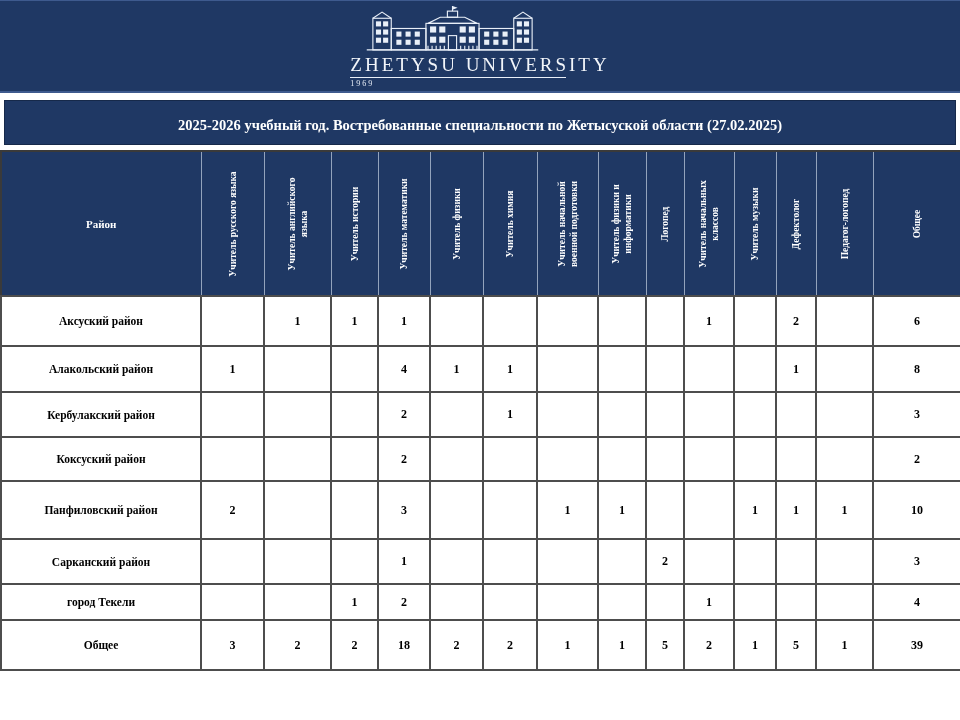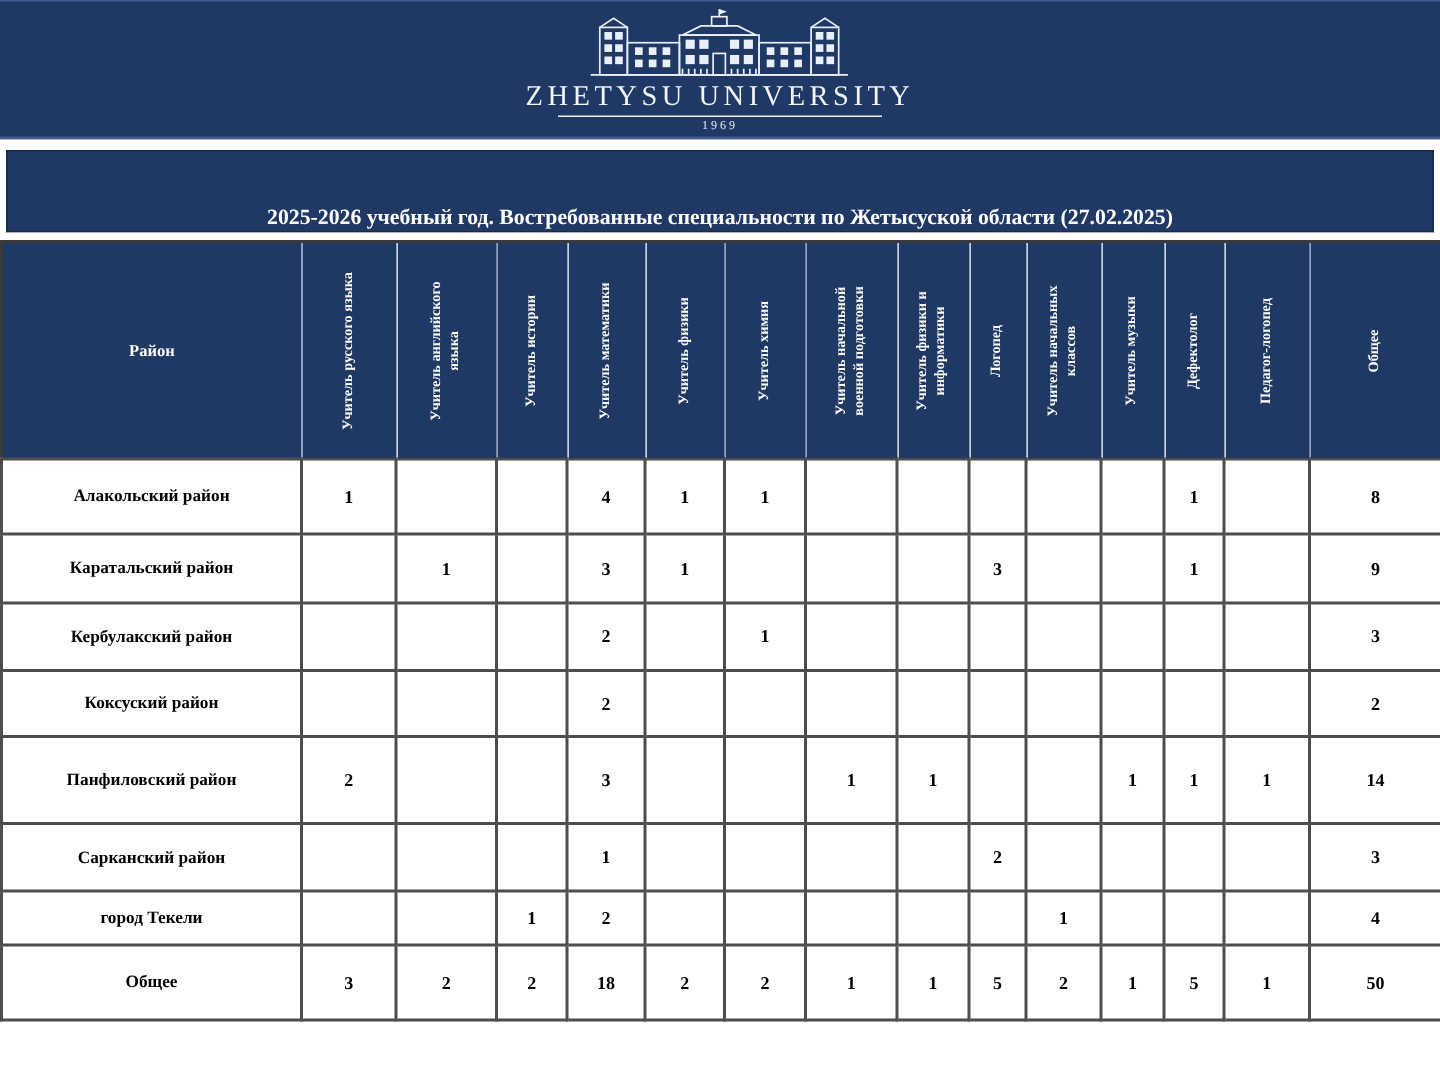--- a/index.html
+++ b/index.html
@@ -14,34 +14,34 @@
   html,body{width:960px;height:720px;overflow:hidden;background:#fff;}
   body{font-family:"Liberation Serif","DejaVu Serif",serif;}
 
   
   .banner{
     width:960px;height:93px;background:var(--navy);
     border-top:1px solid var(--banner-edge);
     border-bottom:2px solid var(--banner-edge);
     display:flex;align-items:center;justify-content:center;
   }
-  .logo{display:flex;flex-direction:column;align-items:center;}
+  .logo{display:flex;flex-direction:column;}
   .uni-name{
     color:#F2F5FA;font-size:19px;letter-spacing:3px;line-height:1;
     margin-top:1px;white-space:nowrap;
   }
   .logo-divider{width:216px;height:1px;background:#E9EFF8;margin:3px 0 2px 0;}
   .uni-year{color:#E9EFF8;font-size:8px;letter-spacing:2px;line-height:1;}
 
   
   .gap-a{height:7px;background:#fff;}
   .title-bar{
-    margin:0 4px;height:55px;background:var(--navy);
+    margin:0 4px;height:45px;background:var(--navy);
     border:1px solid #16294A;
-    display:flex;justify-content:center;align-items:flex-end;
+    display:flex;justify-content:center;align-items:center;
     padding-top:7px;
   }
   .title-bar span{
     color:var(--text-on-navy);font-weight:bold;font-size:14.5px;line-height:1.2;
   }
   .gap-b{height:5px;background:#fff;}
 
   
   table.grid{
     width:960px;border-collapse:collapse;table-layout:fixed;
@@ -211,104 +211,104 @@
         <th class="vhead">
           <span class="rot">Педагог-логопед</span>
         </th>
         <th class="vhead">
           <span class="rot">Общее</span>
         </th>
       </tr>
   </thead>
   <tbody id="table-body">
 
+  <tr>
+        <td class="district">Аксуский район</td>
+        <td class="val"></td>
+        <td class="val">1</td>
+        <td class="val">1</td>
+        <td class="val">1</td>
+        <td class="val"></td>
+        <td class="val"></td>
+        <td class="val"></td>
+        <td class="val"></td>
+        <td class="val"></td>
+        <td class="val">1</td>
+        <td class="val"></td>
+        <td class="val">2</td>
+        <td class="val"></td>
+        <td class="val">6</td>
+      </tr>
       <tr>
         <td class="district">Алакольский район</td>
         <td class="val">1</td>
         <td class="val"></td>
         <td class="val"></td>
         <td class="val">4</td>
         <td class="val">1</td>
         <td class="val">1</td>
         <td class="val"></td>
         <td class="val"></td>
         <td class="val"></td>
         <td class="val"></td>
         <td class="val"></td>
         <td class="val">1</td>
         <td class="val"></td>
         <td class="val">8</td>
       </tr>
       <tr>
-        <td class="district">Каратальский район</td>
-        <td class="val"></td>
-        <td class="val">1</td>
+        <td class="district">Кербулакский район</td>
+        <td class="val"></td>
+        <td class="val"></td>
+        <td class="val"></td>
+        <td class="val">2</td>
+        <td class="val"></td>
+        <td class="val">1</td>
+        <td class="val"></td>
+        <td class="val"></td>
+        <td class="val"></td>
+        <td class="val"></td>
+        <td class="val"></td>
+        <td class="val"></td>
         <td class="val"></td>
         <td class="val">3</td>
-        <td class="val">1</td>
-        <td class="val"></td>
+      </tr>
+      <tr>
+        <td class="district">Коксуский район</td>
+        <td class="val"></td>
+        <td class="val"></td>
+        <td class="val"></td>
+        <td class="val">2</td>
+        <td class="val"></td>
+        <td class="val"></td>
+        <td class="val"></td>
+        <td class="val"></td>
+        <td class="val"></td>
+        <td class="val"></td>
+        <td class="val"></td>
+        <td class="val"></td>
+        <td class="val"></td>
+        <td class="val">2</td>
+      </tr>
+      <tr>
+        <td class="district">Панфиловский район</td>
+        <td class="val">2</td>
         <td class="val"></td>
         <td class="val"></td>
         <td class="val">3</td>
         <td class="val"></td>
         <td class="val"></td>
         <td class="val">1</td>
-        <td class="val"></td>
-        <td class="val">9</td>
-      </tr>
-      <tr>
-        <td class="district">Кербулакский район</td>
-        <td class="val"></td>
-        <td class="val"></td>
-        <td class="val"></td>
-        <td class="val">2</td>
-        <td class="val"></td>
-        <td class="val">1</td>
-        <td class="val"></td>
-        <td class="val"></td>
-        <td class="val"></td>
-        <td class="val"></td>
-        <td class="val"></td>
-        <td class="val"></td>
-        <td class="val"></td>
-        <td class="val">3</td>
-      </tr>
-      <tr>
-        <td class="district">Коксуский район</td>
-        <td class="val"></td>
-        <td class="val"></td>
-        <td class="val"></td>
-        <td class="val">2</td>
-        <td class="val"></td>
-        <td class="val"></td>
-        <td class="val"></td>
-        <td class="val"></td>
-        <td class="val"></td>
-        <td class="val"></td>
-        <td class="val"></td>
-        <td class="val"></td>
-        <td class="val"></td>
-        <td class="val">2</td>
-      </tr>
-      <tr>
-        <td class="district">Панфиловский район</td>
-        <td class="val">2</td>
-        <td class="val"></td>
-        <td class="val"></td>
-        <td class="val">3</td>
-        <td class="val"></td>
-        <td class="val"></td>
-        <td class="val">1</td>
-        <td class="val">1</td>
-        <td class="val"></td>
-        <td class="val"></td>
-        <td class="val">1</td>
-        <td class="val">1</td>
-        <td class="val">1</td>
-        <td class="val">14</td>
+        <td class="val">1</td>
+        <td class="val"></td>
+        <td class="val"></td>
+        <td class="val">1</td>
+        <td class="val">1</td>
+        <td class="val">1</td>
+        <td class="val">10</td>
       </tr>
       <tr>
         <td class="district">Сарканский район</td>
         <td class="val"></td>
         <td class="val"></td>
         <td class="val"></td>
         <td class="val">1</td>
         <td class="val"></td>
         <td class="val"></td>
         <td class="val"></td>
@@ -345,16 +345,16 @@
         <td class="val">18</td>
         <td class="val">2</td>
         <td class="val">2</td>
         <td class="val">1</td>
         <td class="val">1</td>
         <td class="val">5</td>
         <td class="val">2</td>
         <td class="val">1</td>
         <td class="val">5</td>
         <td class="val">1</td>
-        <td class="val">50</td>
+        <td class="val">39</td>
       </tr>
     </tbody>
 </table>
 
 </body></html>

